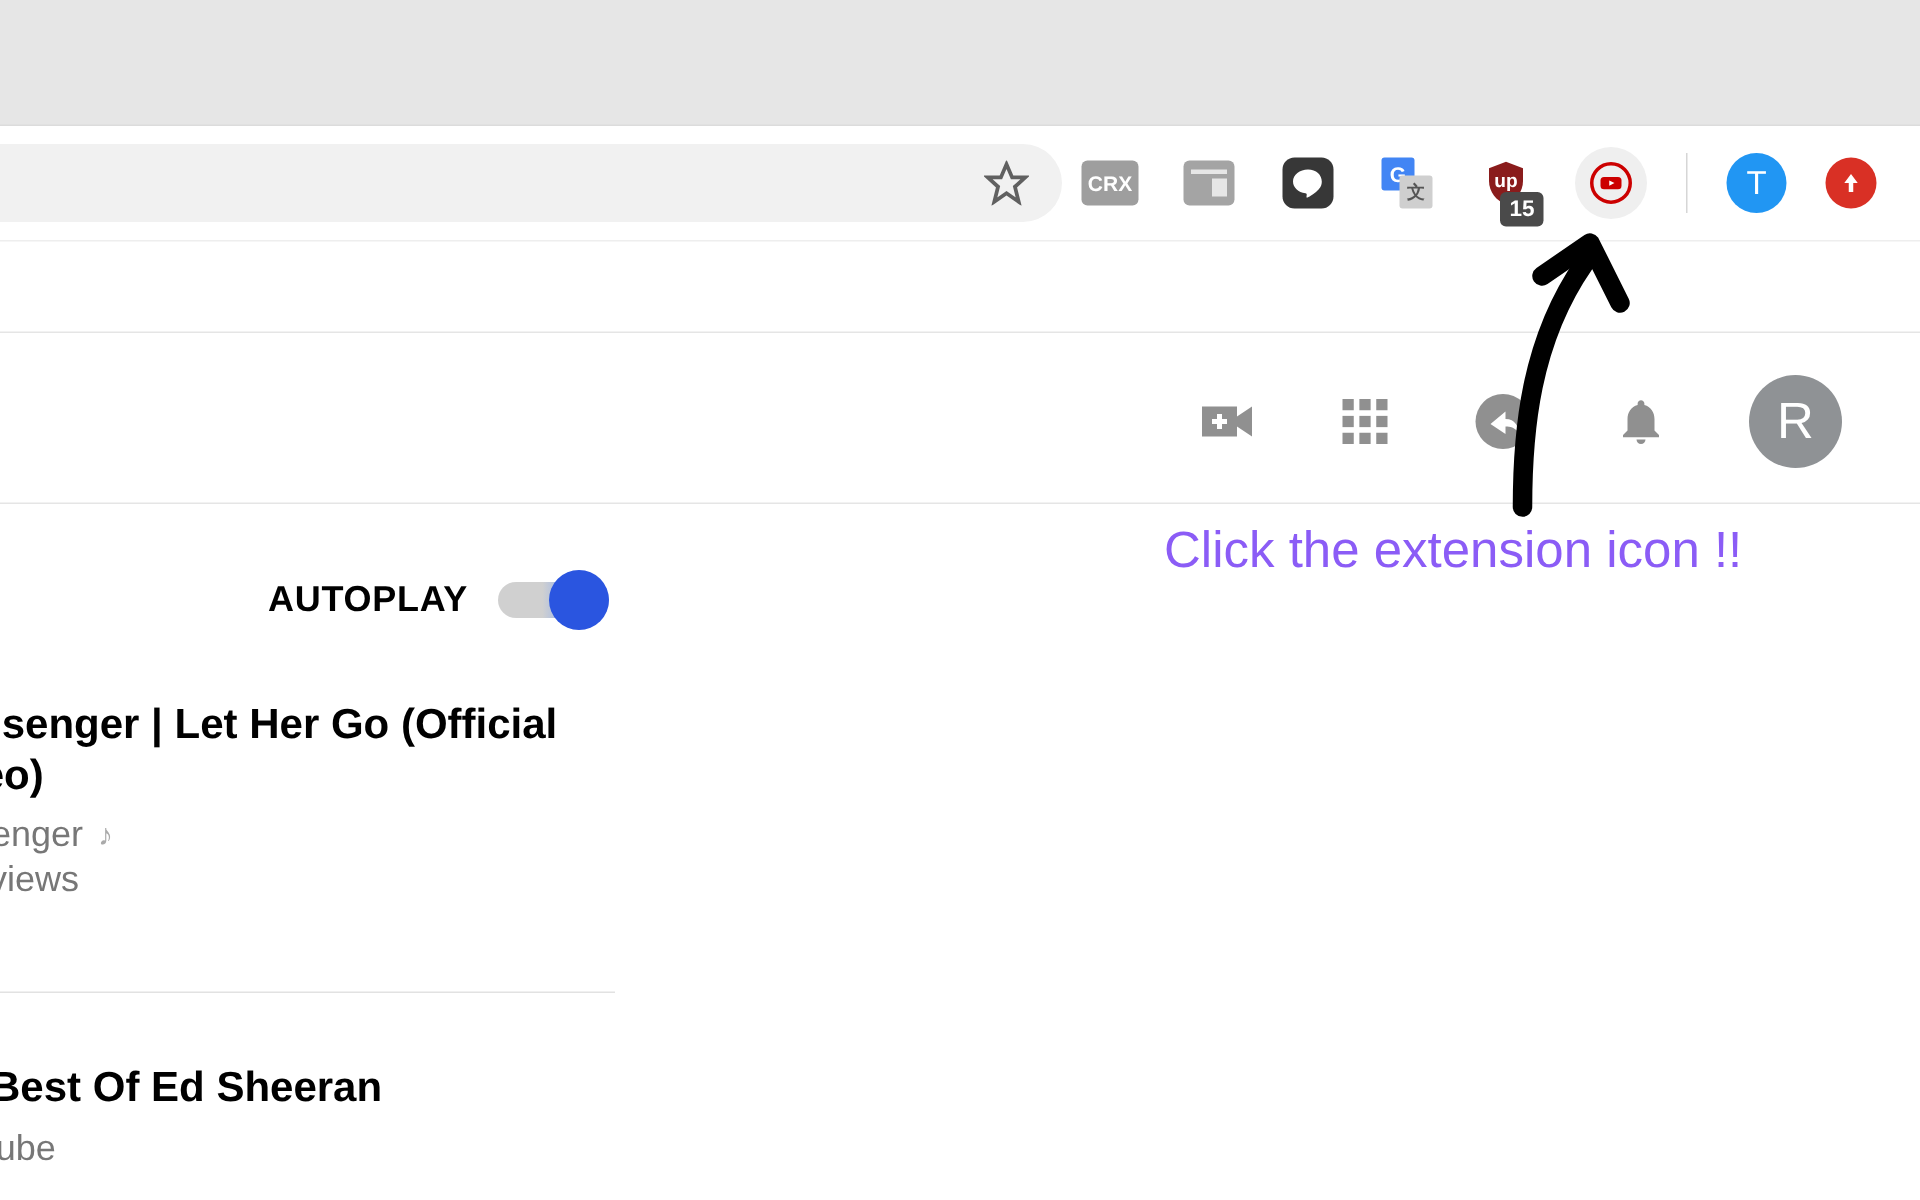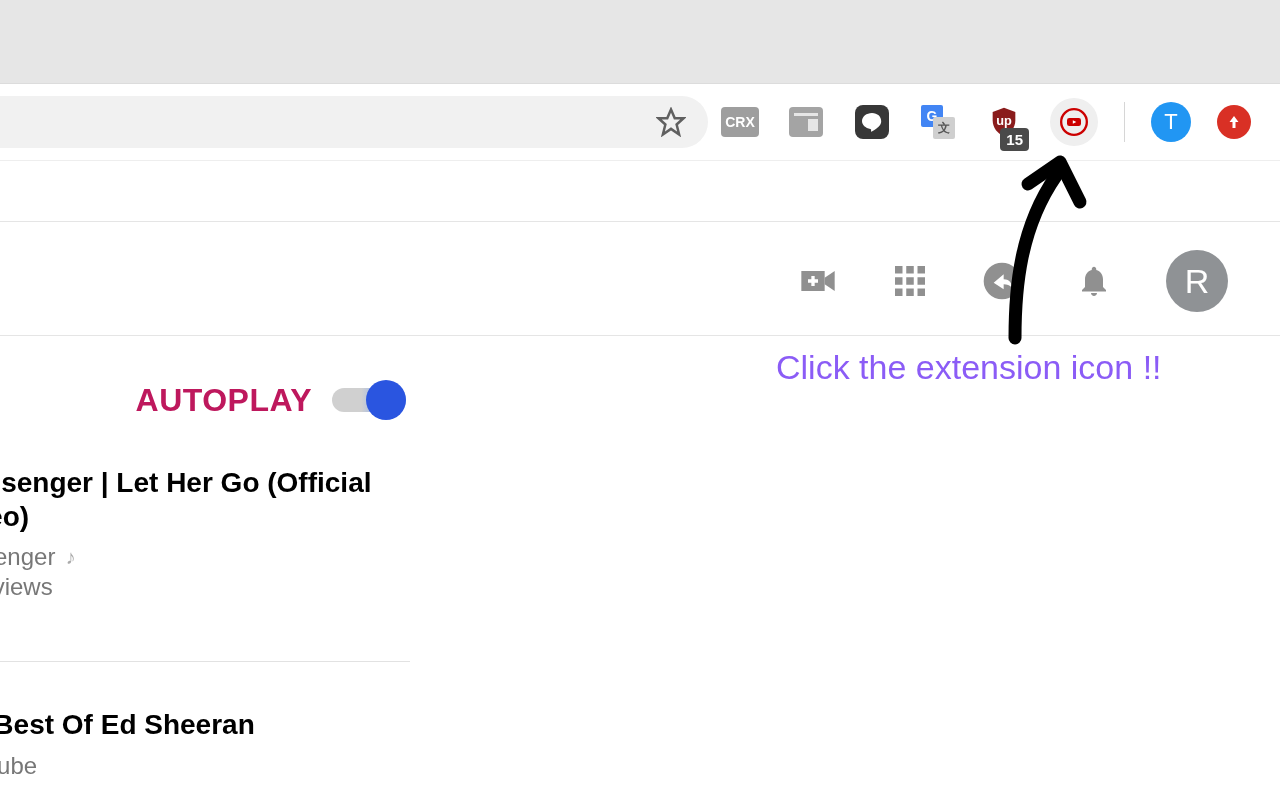--- a/index.html
+++ b/index.html
@@ -214,22 +214,22 @@
   }
   .autoplay-row {
     display: flex;
     align-items: center;
     justify-content: flex-end;
     gap: 20px;
     padding-right: 4px;
     margin-bottom: 46px;
   }
   .autoplay-label {
-    color: #be185d;
-    font-size: 32px;
+    color: #000000;
+    font-size: 24px;
     font-weight: bold;
     letter-spacing: 0.5px;
   }
   .toggle {
     width: 74px; height: 40px;
     position: relative;
   }
   .toggle-track {
     position: absolute;
     top: 8px; left: 0;

